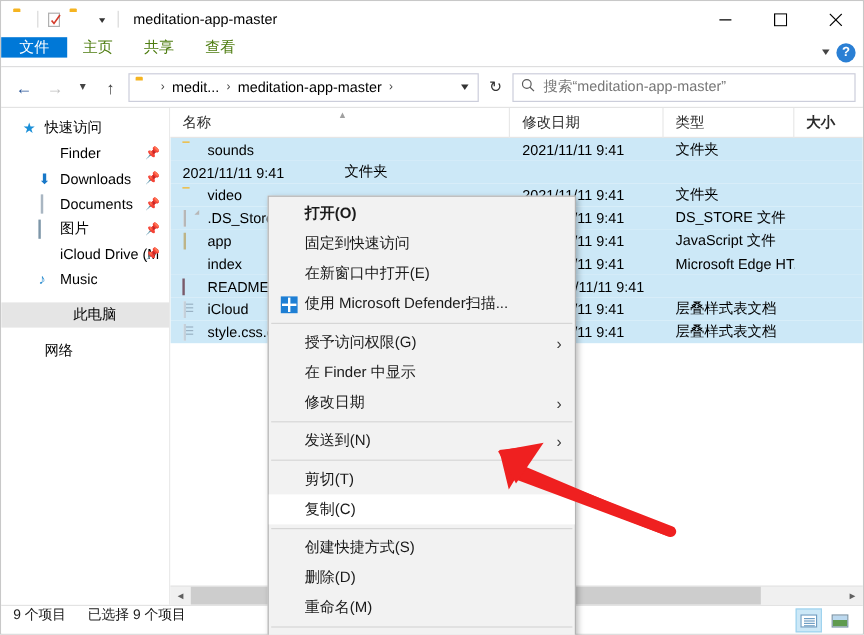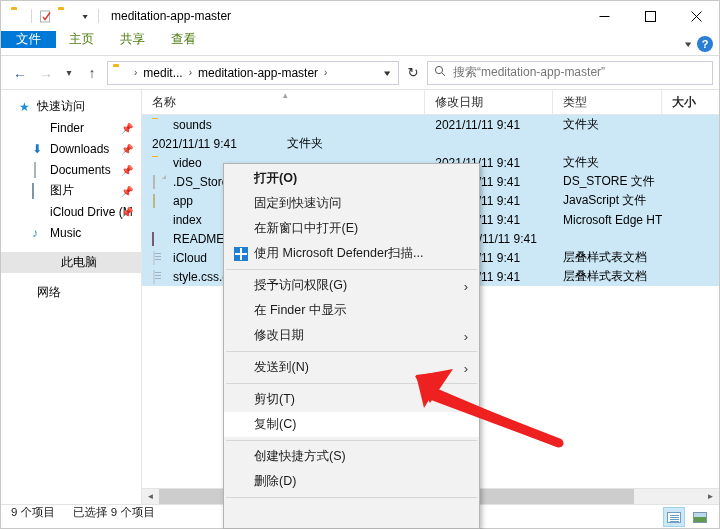--- a/index.html
+++ b/index.html
@@ -754,20 +754,24 @@
     <div class="mi-sep"></div>
 
     <div class="mi">
       <span class="mi-icon"></span>
       <span class="mi-label">创建快捷方式(S)</span>
     </div>
     <div class="mi">
       <span class="mi-icon"></span>
       <span class="mi-label">删除(D)</span>
     </div>
+    <div class="mi">
+      <span class="mi-icon"></span>
+      <span class="mi-label">重命名(M)</span>
+    </div>
 
     <div class="mi-sep"></div>
 
     <div class="mi">
       <span class="mi-icon"></span>
 
     </div>
   </div>
 
   <svg class="arrow-svg" viewBox="0 0 720 529">

